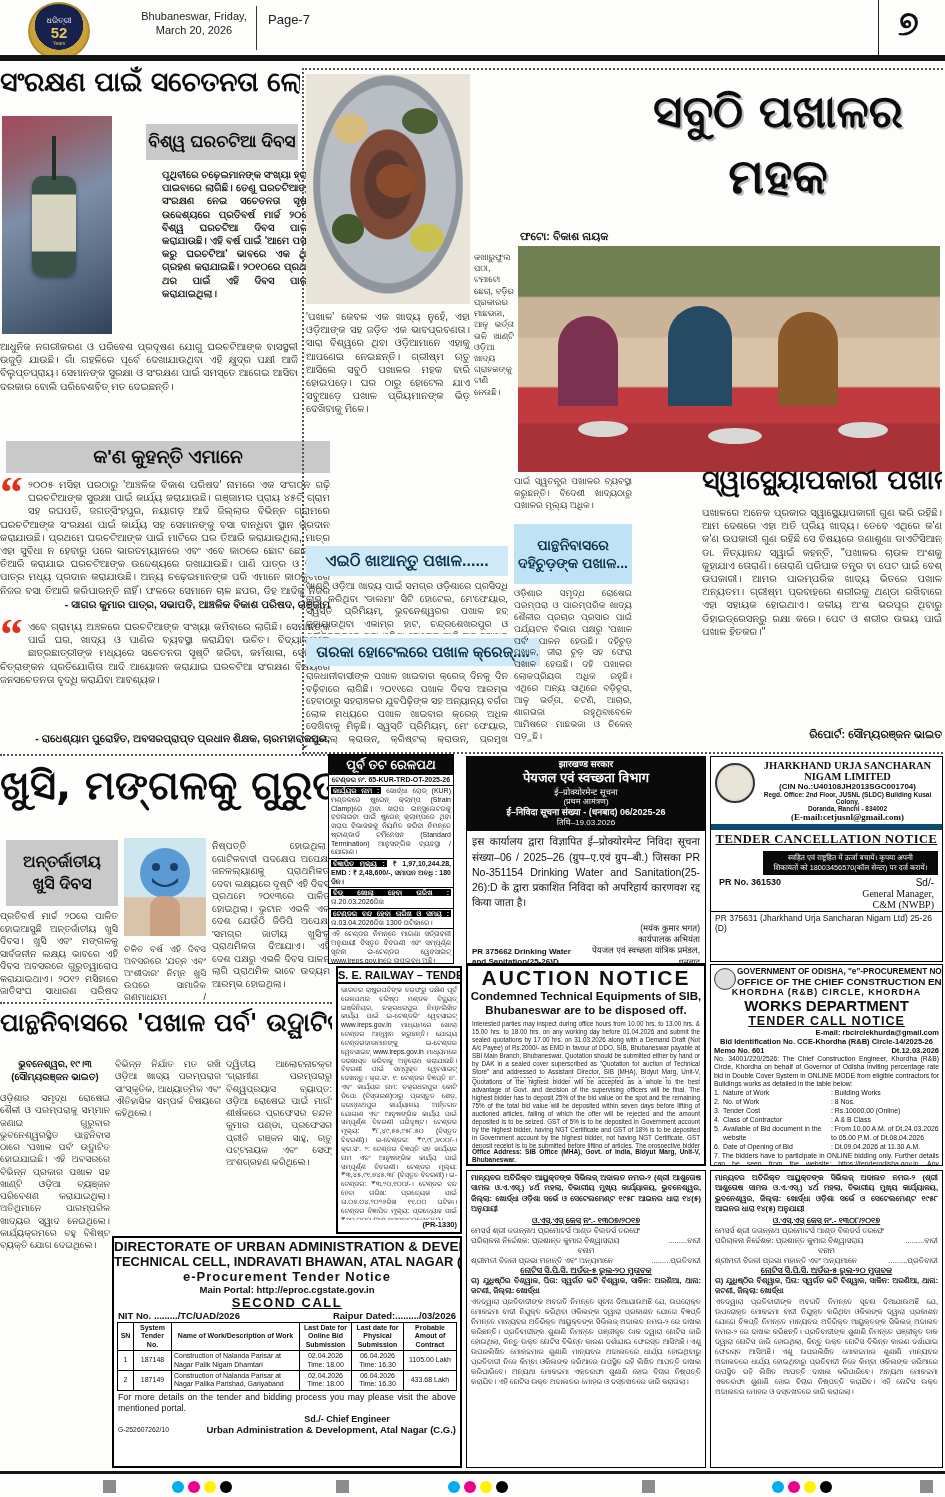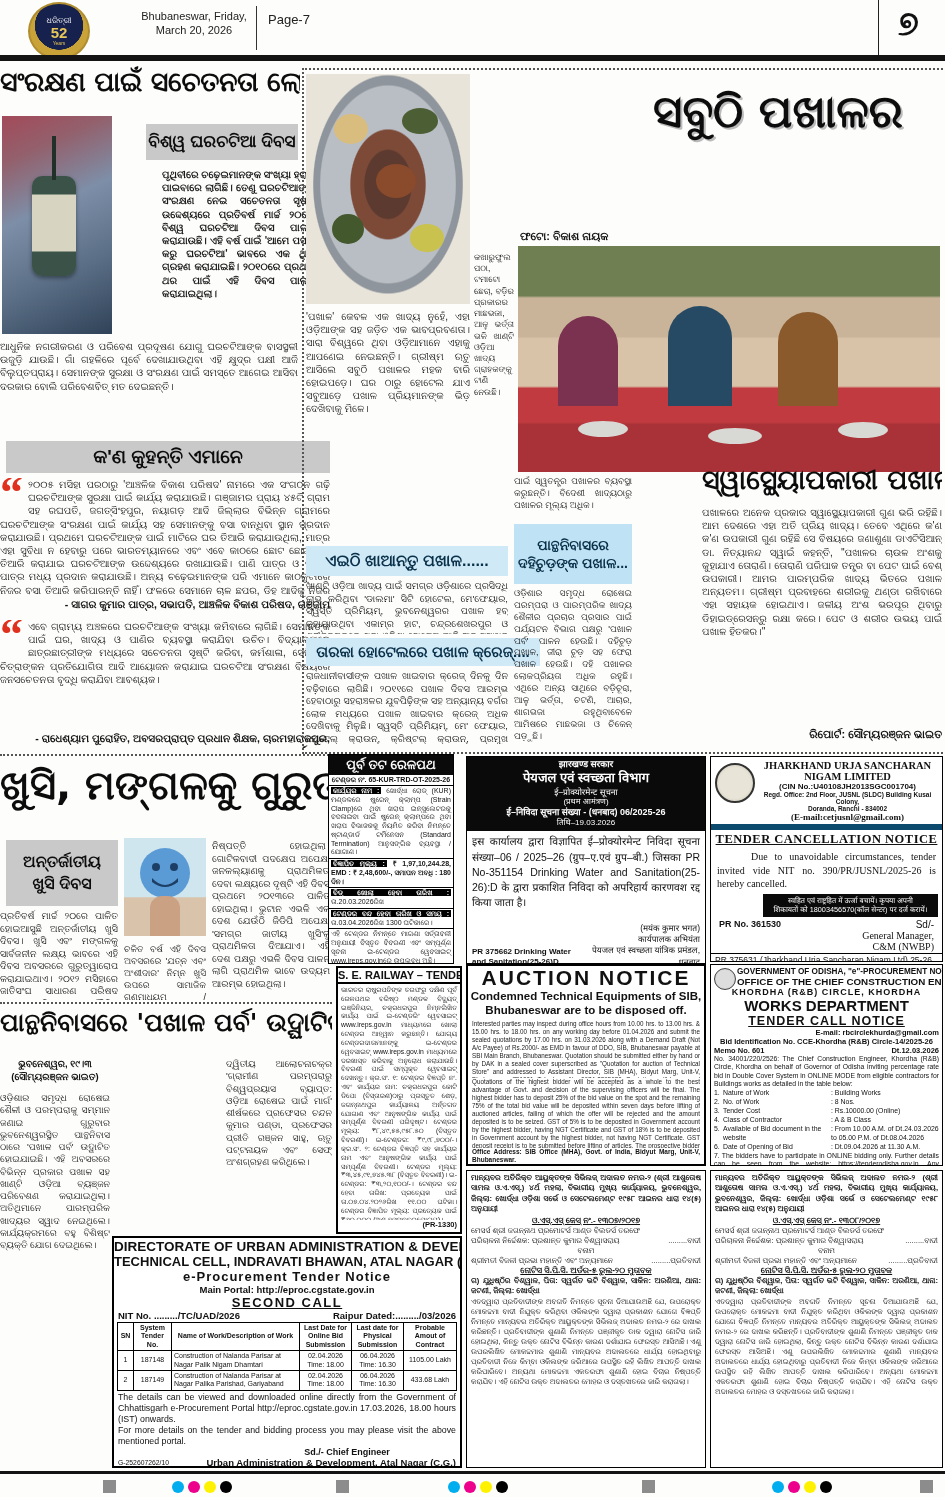--- a/index.html
+++ b/index.html
@@ -77,20 +77,21 @@
   <div class="abs" style="left:302px;top:68px;width:641px;height:682px;border:2px dotted #555;"></div>
   <div class="abs photo" style="left:306px;top:74px;width:164px;height:230px;background:radial-gradient(ellipse at 50% 48%,#5d3a30 0 20%,#7d4a38 21% 32%,#b9bec4 33% 58%,#8f959c 59% 64%,#e9e4da 65% 100%);">
     <div style="position:absolute;left:28px;top:40px;width:34px;height:30px;border-radius:50%;background:#d9bd7e;"></div>
     <div style="position:absolute;left:96px;top:34px;width:36px;height:26px;border-radius:50%;background:#4c5e33;"></div>
     <div style="position:absolute;left:104px;top:150px;width:34px;height:28px;border-radius:50%;background:#c9c24e;"></div>
     <div style="position:absolute;left:26px;top:140px;width:32px;height:30px;border-radius:50%;background:#44582e;"></div>
     <div style="position:absolute;left:70px;top:90px;width:40px;height:34px;border-radius:50%;background:#8a4a2c;"></div>
   </div>
   <div class="abs hl c clip" style="left:615px;top:76px;width:326px;height:172px;">
     <div style="font-size:45px;line-height:1.6;white-space:nowrap;text-shadow:2px 2px 0 #bbb;">ସବୁଠି ପଖାଳର</div>
+    <div style="font-size:48px;line-height:1.2;white-space:nowrap;text-shadow:2px 2px 0 #bbb;">ମହକ</div>
   </div>
   <div class="abs btxt j clip" style="left:474px;top:252px;width:40px;height:216px;font-size:8.5px;">କଖାରୁଫୁଲ ପଠା, ଟମାଟୋ ଛେଚା, ବଡ଼ିର ପ୍ରକାରର ମାଛଭଜା, ଆଳୁ ଭର୍ତ୍ତା ଭଳି ଖାଣ୍ଟି ଓଡ଼ିଆ ଖାଦ୍ୟ ଗ୍ରାହକଙ୍କୁ ଟାଣି ନେଉଛି।</div>
   <div class="abs b clip" style="left:520px;top:230px;width:200px;height:14px;font-size:11px;">ଫଟୋ: ବିକାଶ ନାୟକ</div>
   <div class="abs photo" style="left:518px;top:246px;width:422px;height:226px;background:linear-gradient(180deg,#6f7f52 0 22%,#c9b49a 23% 40%,#d8c2a8 41% 62%,#c03a3f 63% 78%,#a83238 79% 100%);">
     <div style="position:absolute;left:40px;top:70px;width:60px;height:90px;border-radius:30px 30px 0 0;background:#7a3250;"></div>
     <div style="position:absolute;left:150px;top:60px;width:64px;height:100px;border-radius:32px 32px 0 0;background:#274a64;"></div>
     <div style="position:absolute;left:260px;top:66px;width:60px;height:94px;border-radius:30px 30px 0 0;background:#8a5a2c;"></div>
     <div style="position:absolute;left:60px;top:175px;width:50px;height:16px;border-radius:50%;background:#d8d8d4;"></div>
     <div style="position:absolute;left:190px;top:182px;width:54px;height:16px;border-radius:50%;background:#d8d8d4;"></div>
     <div style="position:absolute;left:320px;top:176px;width:50px;height:16px;border-radius:50%;background:#d8d8d4;"></div>
@@ -136,20 +137,21 @@
   <div class="abs btxt j clip" style="left:0;top:910px;width:118px;height:90px;font-size:9.5px;">ପ୍ରତିବର୍ଷ ମାର୍ଚ୍ଚ ୨୦ରେ ପାଳିତ ହୋଇଆସୁଛି ଅନ୍ତର୍ଜାତୀୟ ଖୁସି ଦିବସ। ଖୁସି ଏବଂ ମଙ୍ଗଳକୁ ସାର୍ବଜନୀନ ଲକ୍ଷ୍ୟ ଭାବରେ ଏହି ଦିବସ ଅବସରରେ ଗୁରୁତ୍ୱାରୋପ କରାଯାଇଥାଏ। ୨୦୧୨ ମସିହାରେ ଜାତିସଂଘ ସାଧାରଣ ପରିଷଦ ଦ୍ୱାରା 'ଖୁସି'କୁ ଏକ ମୌଳିକ ମାନବାଧିକାର ଏବଂ ଲକ୍ଷ୍ୟ ଭାବରେ ସ୍ୱୀକୃତି ଦେବା ପାଇଁ ମାର୍ଚ୍ଚ ୨୦କୁ ଅନ୍ତର୍ଜାତୀୟ ଖୁସି ଦିବସ ପାଳନ ଲାଗି</div>
   <div class="abs btxt j clip" style="left:124px;top:944px;width:82px;height:56px;font-size:9px;">ଚଳିତ ବର୍ଷ ଏହି ଦିବସ ଅବସରରେ 'ଯତ୍ନ ଏବଂ ଅଂଶୀଦାର' ନିମ୍ନ ଖୁସି ଉପରେ ସାମାଜିକ ଗଣମାଧ୍ୟମ / ପ୍ରଯୁକ୍ତିବିଦ୍ୟାର ପ୍ରଭାବ ଉପରେ କେନ୍ଦ୍ରିତ ହୋଇଛି।</div>
 
   <div class="abs dot-h" style="left:0;top:1002px;width:332px;height:0;"></div>
   <div class="abs hl clip" style="left:0;top:1008px;width:332px;height:44px;font-size:25px;white-space:nowrap;">ପାନ୍ଥନିବାସରେ 'ପଖାଳ ପର୍ବ' ଉଦ୍ଘାଟିତ</div>
   <div class="abs c clip" style="left:0;top:1058px;width:110px;height:30px;font-size:9.5px;font-weight:bold;line-height:1.35;">
     <div>ଭୁବନେଶ୍ୱର, ୧୯।୩</div>
     <div>(ସୌମ୍ୟରଞ୍ଜନ ଭାଇତ)</div>
   </div>
   <div class="abs btxt j clip" style="left:0;top:1092px;width:110px;height:370px;font-size:9.3px;">ଓଡ଼ିଶାର ସମୃଦ୍ଧ ରୋଷେଇ ଶୈଳୀ ଓ ପରମ୍ପରାକୁ ସମ୍ମାନ ଜଣାଇ ଗୁରୁବାର ଭୁବନେଶ୍ୱରସ୍ଥିତ ପାନ୍ଥନିବାସ ଠାରେ 'ପଖାଳ ପର୍ବ' ଉଦ୍ଘାଟିତ ହୋଇଯାଇଛି। ଏହି ଅବସରରେ ବିଭିନ୍ନ ପ୍ରକାର ପଖାଳ ସହ ଖାଣ୍ଟି ଓଡ଼ିଆ ବ୍ୟଞ୍ଜନ ପରିବେଶଣ କରାଯାଇଥିଲା। ଅତିଥିମାନେ ପାରମ୍ପରିକ ଖାଦ୍ୟର ସ୍ୱାଦ ନେଇଥିଲେ। କାର୍ଯ୍ୟକ୍ରମରେ ବହୁ ବିଶିଷ୍ଟ ବ୍ୟକ୍ତି ଯୋଗ ଦେଇଥିଲେ।</div>
+  <div class="abs btxt j clip" style="left:115px;top:1058px;width:106px;height:172px;font-size:9.3px;">ବିଭିନ୍ନ ନିର୍ଯାତ ମତ ରଖି ଓଡ଼ିଆ ଖାଦ୍ୟ ପରମ୍ପରାର ସାଂସ୍କୃତିକ, ଆଧ୍ୟାତ୍ମିକ ଏବଂ ଐତିହାସିକ ସମ୍ପର୍କ ବିଷୟରେ କହିଥିଲେ।</div>
   <div class="abs btxt j clip" style="left:226px;top:1058px;width:106px;height:172px;font-size:9.3px;">ଦ୍ୱିତୀୟ ଆଲୋଚନାଚକ୍ର 'ଗ୍ରାମୀଣ ପରମ୍ପରାରୁ ବିଶ୍ୱପ୍ରୟାସ ବ୍ୟାପ୍ତ: ଓଡ଼ିଆ ରୋଷେଇ ପାଇଁ ମାର୍ଗ' ଶୀର୍ଷକରେ ପ୍ରଫେସର ଚନ୍ଦନ କୁମାର ପଣ୍ଡା, ପ୍ରଫେସର ପ୍ରୀତି ରଞ୍ଜନ ସାହୁ, ଋତୁ ପଟ୍ଟନାୟକ ଏବଂ ସେଫ୍ ଅଂଶଗ୍ରହଣ କରିଥିଲେ।</div>
 
   <div class="abs noticebox clip" style="left:328px;top:754px;width:126px;height:210px;">
     <div class="blackhead c b" style="font-size:13px;padding:2px 0;">ପୂର୍ବ ତଟ ରେଳପଥ</div>
     <div class="c b clip" style="font-size:7px;border-bottom:1px solid #000;padding:1px 0;white-space:nowrap;">ଟେଣ୍ଡର ନଂ. 65-KUR-TRD-OT-2025-26</div>
     <div class="j tiny" style="padding:1px 2px;border-bottom:1px solid #000;">
       <span class="inv">କାର୍ଯ୍ୟର ନାମ :</span>
       <span>ଖୋର୍ଦ୍ଧା ରୋଡ୍ (KUR) ମଣ୍ଡଳରେ ଷ୍ଟ୍ରେନ୍ କ୍ଲାମ୍ପ (Strain Clamp)ରେ ଥିବା ଖରାପ ଇନ୍ସୁଲେଟରକୁ ବଦଳାଇବା ପାଇଁ ଷ୍ଟ୍ରେନ୍ କ୍ଲାମ୍ପରେ ଥିବା ଖରାପ ବିଭାଜକକୁ ନିୟମିତ କରିବା ନିମନ୍ତେ ଷ୍ଟାଣ୍ଡାର୍ଡ ଟର୍ମିନେସନ (Standard Termination) ଆନୁସଙ୍ଗିକ ବ୍ୟବସ୍ଥା / ଯୋଗାଣ।</span>
     </div>
     <div class="j tiny" style="padding:1px 2px;border-bottom:1px solid #000;">
@@ -202,21 +204,20 @@
     <div style="position:relative;border-bottom:6px solid #0c4a6e;padding:3px 4px 2px 46px;min-height:62px;">
       <div style="position:absolute;left:4px;top:6px;width:36px;height:36px;border-radius:50%;border:2px solid #333;background:radial-gradient(circle,#e8e4d8 0 60%,#b9b4a0 100%);"></div>
       <div class="c b" style="font-size:10.5px;font-family:'Liberation Serif',serif;">JHARKHAND URJA SANCHARAN</div>
       <div class="c b" style="font-size:10.5px;font-family:'Liberation Serif',serif;">NIGAM LIMITED</div>
       <div class="c b" style="font-size:8px;">(CIN No.:U40108JH2013SGC001704)</div>
       <div class="c b" style="font-size:6.5px;">Regd. Office: 2nd Floor, JUSNL (SLDC) Building Kusai Colony,</div>
       <div class="c b" style="font-size:6.5px;">Doranda, Ranchi - 834002</div>
       <div class="c b" style="font-size:9px;font-family:'Liberation Serif',serif;">(E-mail:cetjusnl@gmail.com)</div>
     </div>
     <div class="c b" style="font-size:12.5px;text-decoration:underline;font-family:'Liberation Serif',serif;letter-spacing:0.5px;padding:2px 0;">TENDER CANCELLATION NOTICE</div>
-    <div class="j" style="font-size:10px;line-height:1.35;padding:1px 6px;font-family:'Liberation Serif',serif;text-indent:34px;">Due to unavoidable circumstances, tender invited vide NIT no. 390/PR/JUSNL/2025-26 is hereby cancelled.</div>
     <div class="blackhead c" style="margin:2px 4px 2px 52px;padding:2px 3px;line-height:1.35;">
       <div style="font-size:7.3px;">स्वहित एवं राष्ट्रहित में ऊर्जा बचायें। कृपया अपनी</div>
       <div style="font-size:7.3px;">शिकायतों को 18003456570(कॉल सेन्टर) पर दर्ज करायें।</div>
     </div>
     <div style="display:flex;justify-content:space-between;padding:0 8px;">
       <span class="b" style="font-size:9px;">PR No.  361530</span>
       <span class="r" style="font-size:10px;">Sd/-</span>
     </div>
     <div class="r" style="font-size:10px;padding:0 8px;font-family:'Liberation Serif',serif;">General Manager,</div>
     <div class="r" style="font-size:10px;padding:0 8px;font-family:'Liberation Serif',serif;">C&amp;M (NWBP)</div>
@@ -318,21 +319,20 @@
       <tr>
         <td class="cell c">2</td>
         <td class="cell c">187149</td>
         <td class="cell">Construction of Nalanda Parisar at Nagar Palika Parishad, Gariyaband</td>
         <td class="cell c">02.04.2026 Time: 18.00</td>
         <td class="cell c">06.04.2026 Time: 16.30</td>
         <td class="cell c">433.68 Lakh</td>
       </tr>
     </tbody>
       </table>
-    <div class="j" style="font-size:8.8px;line-height:1.25;padding:0 4px;">The details can be viewed and downloaded online directly from the Government of Chhattisgarh e-Procurement Portal http://eproc.cgstate.gov.in 17.03.2026, 18.00 hours (IST) onwards.</div>
     <div class="j" style="font-size:8.8px;line-height:1.25;padding:0 4px;">For more details on the tender and bidding process you may please visit the above mentioned portal.</div>
     <div class="c b" style="font-size:9px;padding-left:120px;">Sd./- Chief Engineer</div>
     <div style="display:flex;justify-content:space-between;align-items:center;padding:0 4px;">
       <span style="font-size:6.8px;">G-252607262/10</span>
       <span class="b" style="font-size:9.5px;">Urban Administration &amp; Development, Atal Nagar (C.G.)</span>
     </div>
   </div>
 
   <div class="abs noticebox clip" style="left:466px;top:1170px;width:240px;height:298px;">
     <div class="j b" style="font-size:7.6px;line-height:1.35;padding:2px 4px;">ମାନ୍ୟବର ଅତିରିକ୍ତ ଆୟୁକ୍ତଙ୍କ ସିଭିଲଜ୍ ଅଦାଲତ ନମର-୨ (ଶ୍ରୀ ଆଶୁତୋଷ ସାମଲ ଓ.ଏ.ଏସ୍.) ୪ର୍ଥ ମହଲା, ବିଭାଗୀୟ ମୁଖ୍ୟ କାର୍ଯ୍ୟାଳୟ, ଭୁବନେଶ୍ୱର, ଜିଲ୍ଲା: ଖୋର୍ଦ୍ଧା ଓଡ଼ିଶା ସର୍ଭେ ଓ ସେଟେଲମେଣ୍ଟ ୧୯୫୮ ଆଇନର ଧାରା ୧୪(୫) ଅନୁଯାୟୀ</div>

